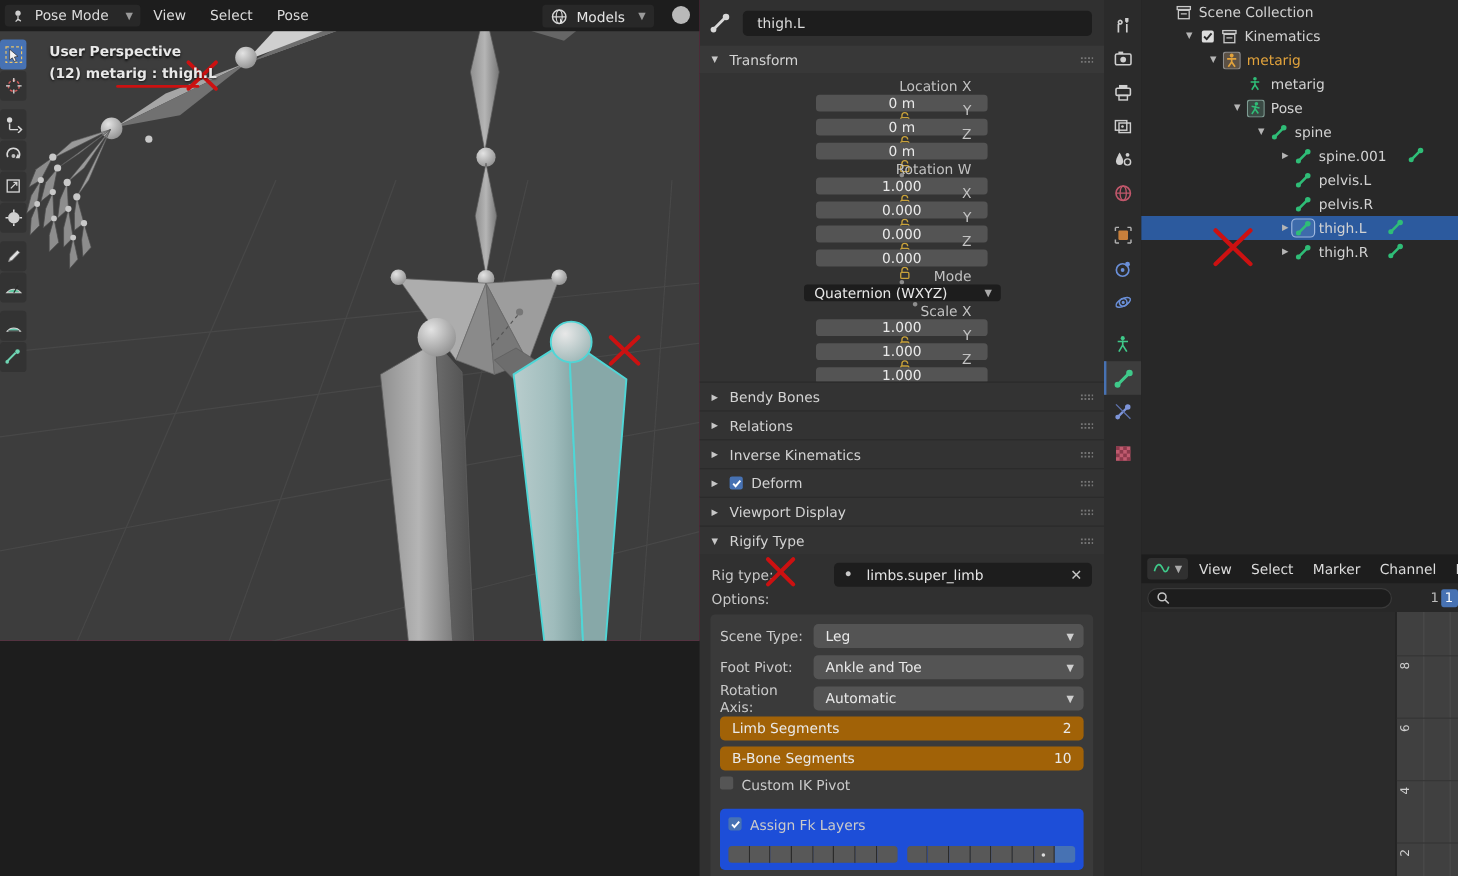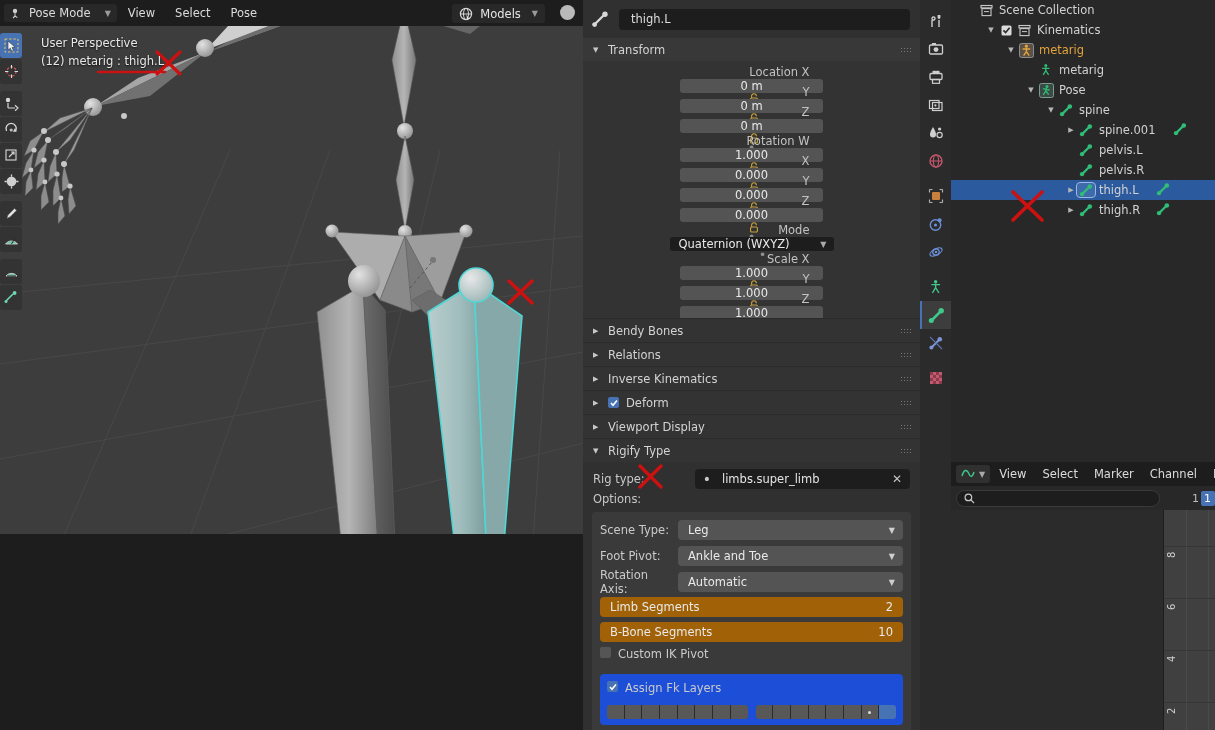--- a/index.html
+++ b/index.html
@@ -16,21 +16,21 @@
   .hdr-drop { display:flex; align-items:center; gap:6px; background:#282828;
     border-radius:3px; height:18px; padding:0 6px 0 8px; color:#dcdcdc; font-size:11.5px; }
   .hdr-drop .chev { font-size:8px; color:#9a9a9a; margin-left:8px; }
   .hdr-menu { padding:0 9px; height:18px; line-height:18px; color:#dcdcdc; font-size:11.5px; border-radius:3px; }
   #models-drop { position:absolute; right:38px; top:4px; display:flex; align-items:center; gap:7px;
     background:#282828; border-radius:3px; height:19px; padding:0 7px; z-index:31; }
   #hdr-ball { position:absolute; right:8px; top:5px; width:15px; height:15px; border-radius:50%;
     background:#b9b9b9; z-index:31; }
 
   #vp-text { position:absolute; left:41px; top:35px; z-index:25; line-height:16px;
-    font-size:11.5px; color:#e8e8e8; text-shadow:0 1px 2px rgba(0,0,0,.8); }
+    font-size:11.5px; color:#e8e8e8; text-shadow:0 1px 2px rgba(0,0,0,.8);font-weight:bold; }
   #vp-text .l2 { margin-top:2px; }
 
   
   #vp-tools { position:absolute; left:0; top:33px; width:22px; z-index:28;
     display:flex; flex-direction:column; gap:1px; }
   .tbtn { width:22px; height:25px; background:#333333; border-radius:3px;
     display:flex; align-items:center; justify-content:center; }
   .tbtn.sel { background:#4772b3; }
   .tbtn svg { display:block; }
   .tgap { height:5px; }

